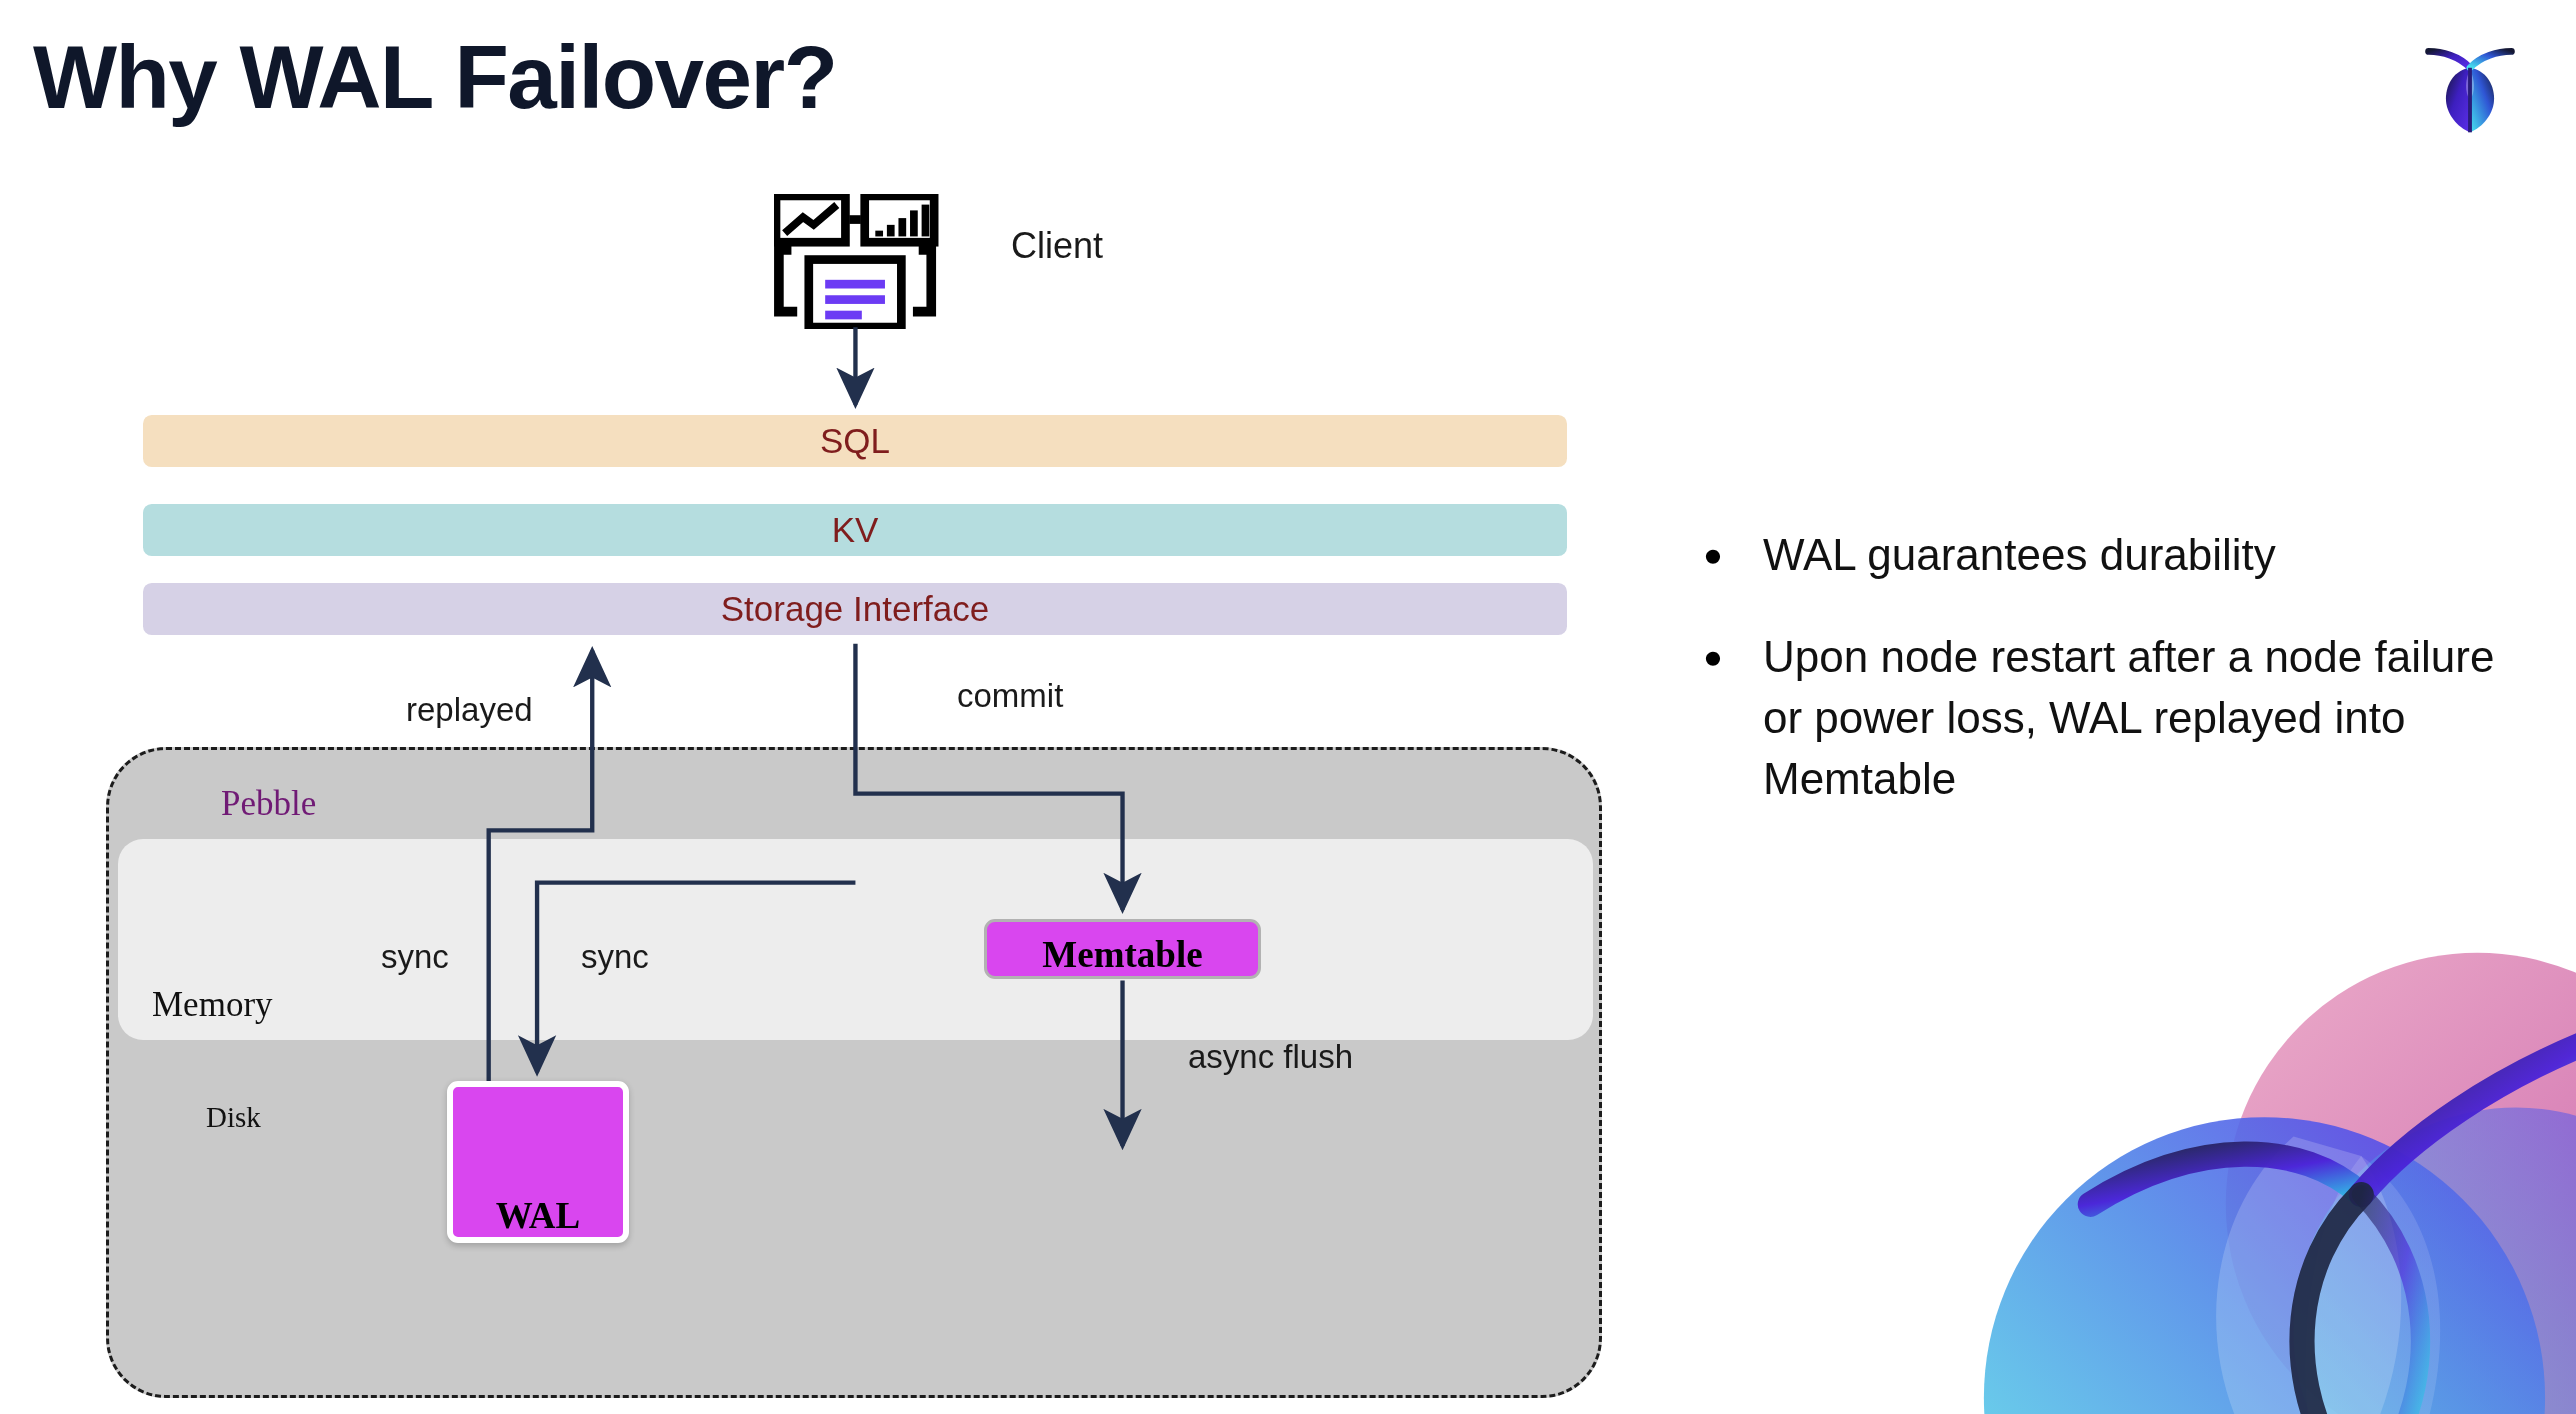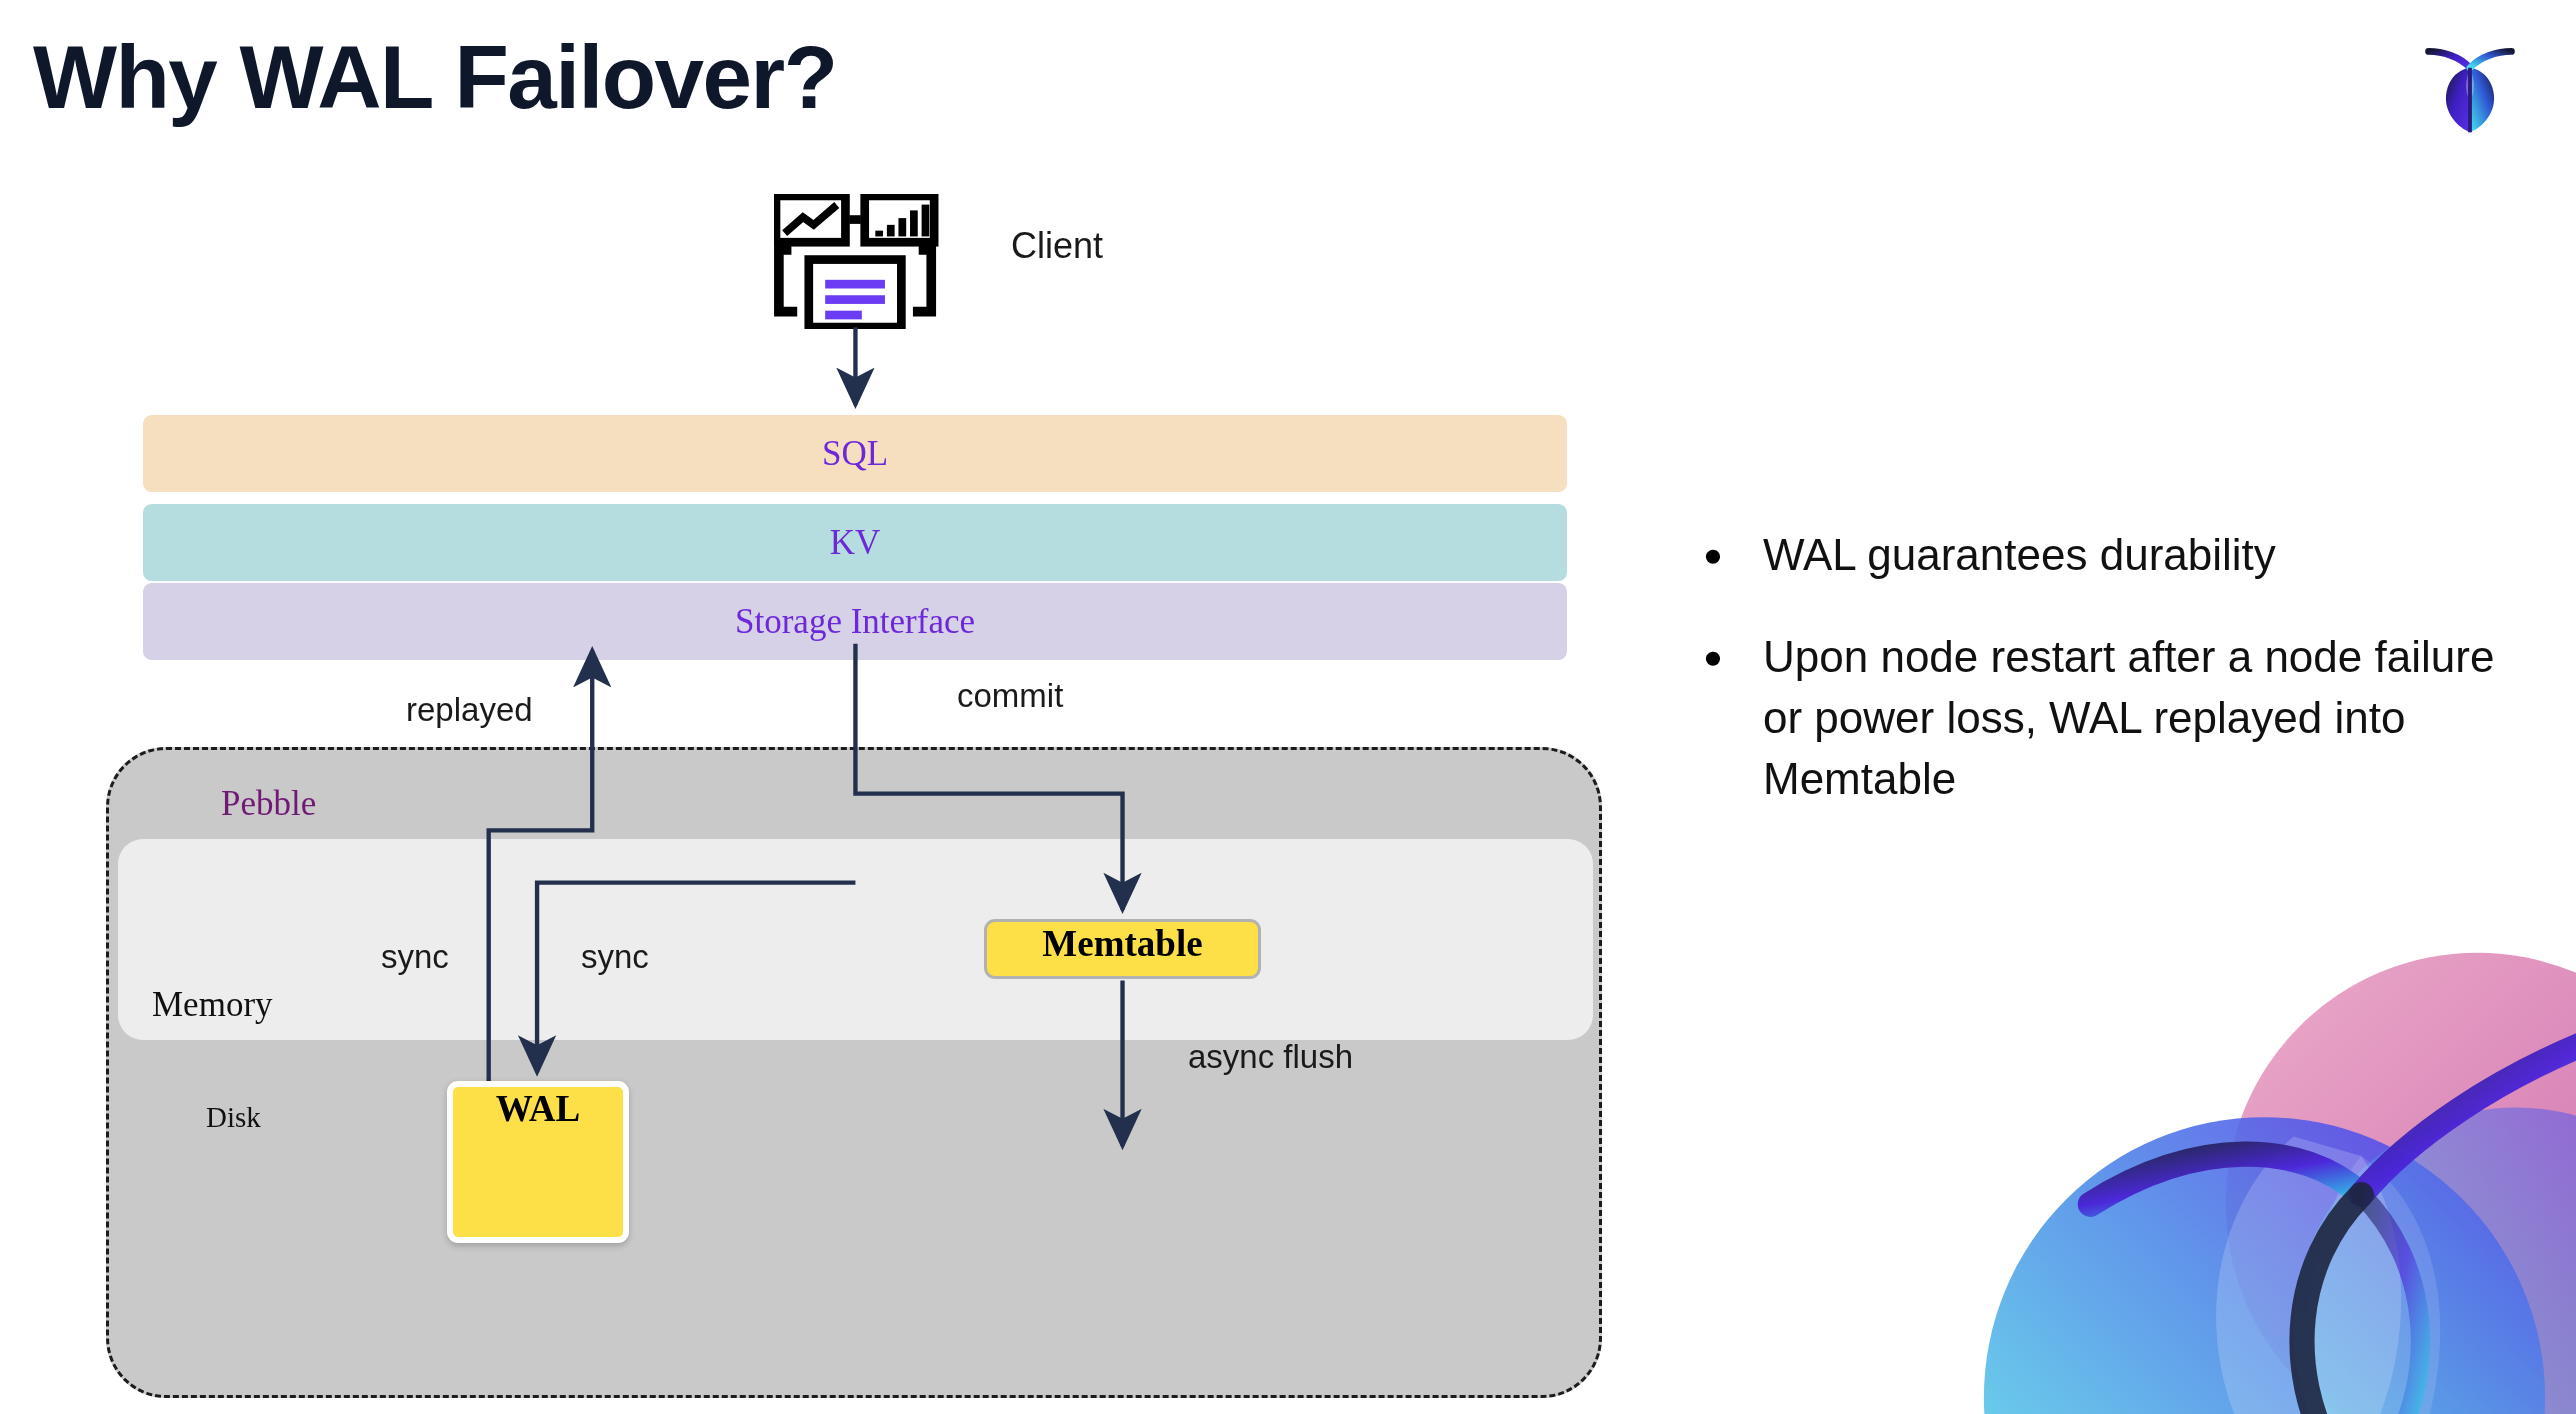--- a/index.html
+++ b/index.html
@@ -34,25 +34,25 @@
   
   #client-icon{position:absolute;left:774px;top:194px;width:166px;height:135px;}
   #client-label{
     position:absolute;left:1011px;top:225px;
     font-size:36px;color:#1a1a1a;
     font-family:"Liberation Sans", sans-serif;
   }
 
   
   .layer-bar{
-    position:absolute;left:143px;width:1424px;height:77px;
+    position:absolute;left:143px;width:1424px;height:52px;
     border-radius:8.7px;
     display:flex;align-items:center;justify-content:center;
-    font-family:Liberation Serif, serif;
-    font-size:35px;color:#6d28d9;
+    font-family:Liberation Sans, sans-serif;
+    font-size:35px;color:#7f1d1d;
   }
   #layer-sql{top:415px;}
   #layer-kv{top:504px;}
   #layer-storage{top:583px;}
 
   
   #pebble-box{
     position:absolute;left:106px;top:747px;
     width:1496px;height:651px;
     background:#c9c9c9;
@@ -78,23 +78,23 @@
   }
   #disk-label{
     position:absolute;left:206px;top:1101px;
     font-family:"Liberation Serif", serif;
     font-size:29px;color:#111111;
   }
 
   
   .node-box{
     position:absolute;
-    background:#fde047;
+    background:#d946ef;
     border-radius:11px;
-    display:flex;align-items:flex-start;justify-content:center;
+    display:flex;align-items:flex-end;justify-content:center;
     font-family:"Liberation Serif", serif;
     font-weight:bold;font-size:37px;color:#000000;
   }
   #node-memtable{
     left:984px;top:919px;width:277px;height:60px;
     border:3.9px solid #b2b2b2;
     box-sizing:border-box;
   }
   #node-wal{
     left:447px;top:1081px;width:182px;height:162px;

